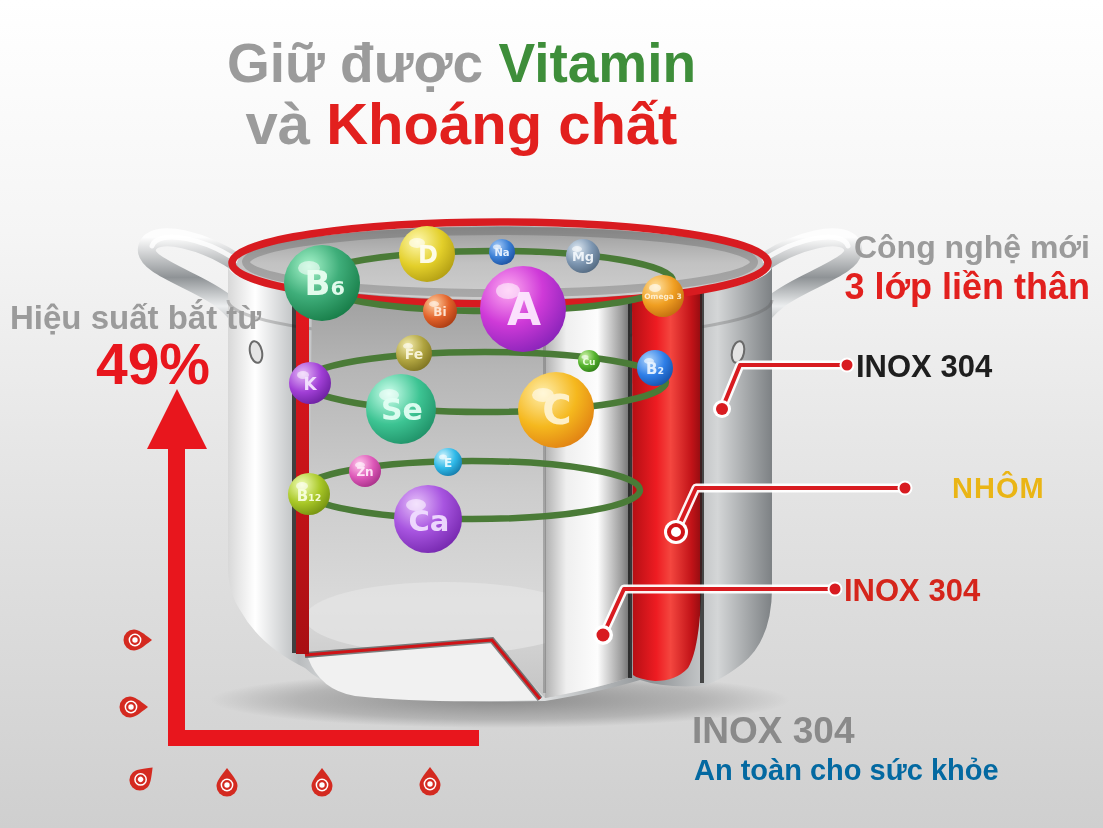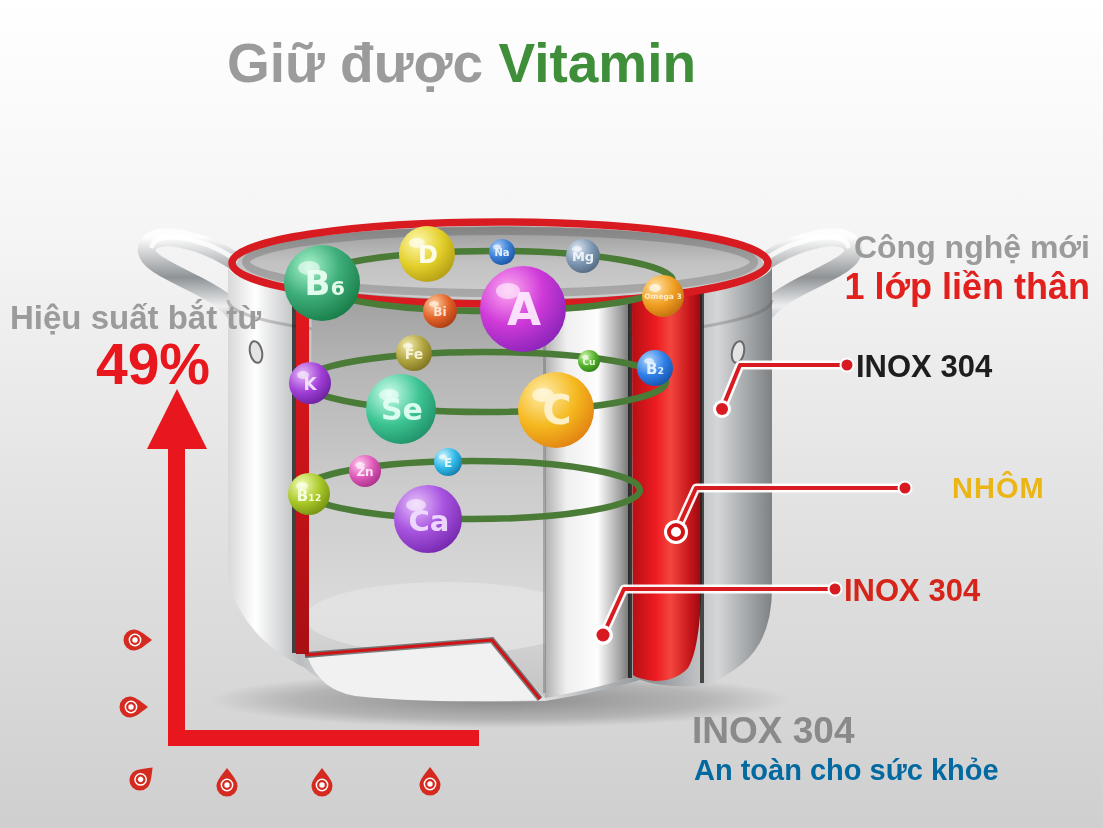--- a/index.html
+++ b/index.html
@@ -379,28 +379,32 @@
         <circle cx="835" cy="589" r="5.5" fill="#d81b20"></circle>
     </g>
   </g>
 </svg>
 
 <div class="txt title-wrap">
   <div class="title-l1">
     <span class="t-gray">Giữ được</span>
     <span class="t-green">Vitamin</span>
   </div>
+  <div class="title-l2">
+    <span class="t-gray">và</span>
+    <span class="t-red">Khoáng chất</span>
+  </div>
 </div>
 
 <div class="txt perf-caption">Hiệu suất bắt từ</div>
 <div class="txt perf-value">49%</div>
 
 <div class="txt tech-wrap">
   <div class="tech-caption">Công nghệ mới</div>
-  <div class="tech-highlight">1 lớp liền thân</div>
+  <div class="tech-highlight">3 lớp liền thân</div>
 </div>
 
 <div class="txt co-inox1">INOX 304</div>
 <div class="txt co-nhom">NHÔM</div>
 <div class="txt co-inox2">INOX 304</div>
 
 <div class="txt foot-material">INOX 304</div>
 <div class="txt foot-tagline">An toàn cho sức khỏe</div>
 
 </body></html>

